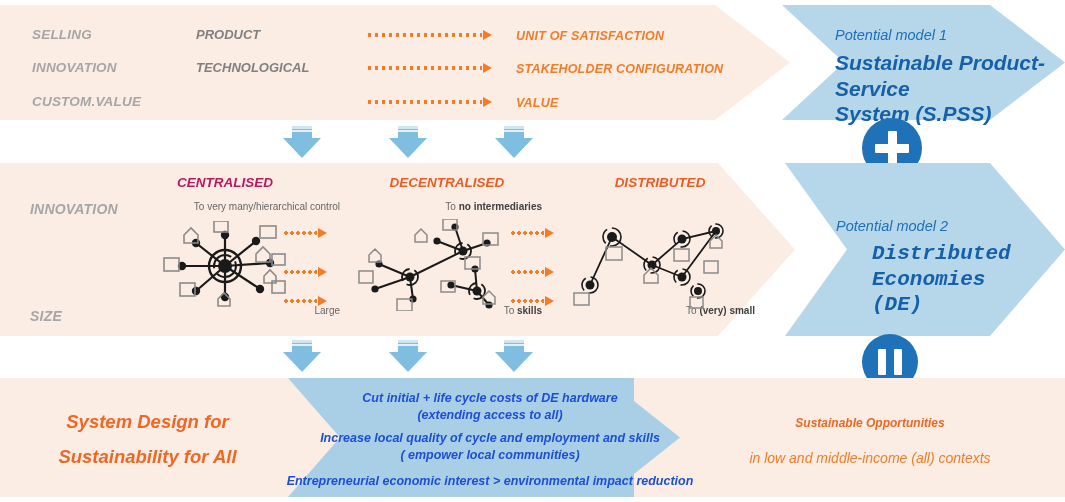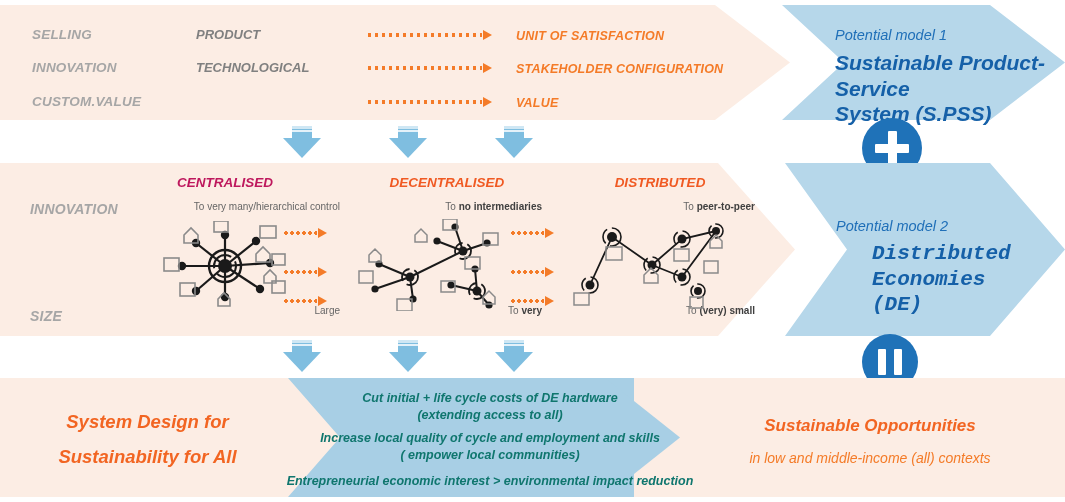--- a/index.html
+++ b/index.html
@@ -81,22 +81,22 @@
   .b3-peach{width:1065px;}
   .b3-blue{left:288px;width:346px;top:0;height:100%;
     background:#A8CFE5;
     clip-path:polygon(0 0, 346px 0, 346px 100%, 0 100%, 52px 50%);}
   .b3-blue2{position:absolute;left:595px;top:0;width:85px;height:100%;background:#A8CFE5;
     clip-path:polygon(0 0, 10px 0, 85px 50%, 10px 100%, 0 100%);}
   .ttl-orange{
     color:#F26522;font-style:italic;font-weight:bold;font-size:18.5px;
     text-align:center;line-height:1.9;white-space:nowrap;
   }
-  .blue-bullet{color:#0f766e;font-style:italic;font-weight:bold;font-size:12.5px;text-align:center;line-height:1.35;white-space:nowrap;}
-  .orange-head{color:#F26522;font-style:italic;font-weight:bold;font-size:17px;text-align:center;white-space:nowrap;}
+  .blue-bullet{color:#1d4ed8;font-style:italic;font-weight:bold;font-size:12.5px;text-align:center;line-height:1.35;white-space:nowrap;}
+  .orange-head{color:#F26522;font-style:italic;font-weight:bold;font-size:12px;text-align:center;white-space:nowrap;}
   .orange-sub{color:#F47B28;font-style:italic;font-size:14px;text-align:center;white-space:nowrap;}
 
   
   .downarrow{position:absolute;width:38px;height:32px;}
   .downarrow .stem{position:absolute;left:9px;top:0;width:20px;height:13px;background:#7FBEE0;}
   .downarrow .stem:before{content:"";position:absolute;left:0;top:0;width:20px;height:3px;background:#CFE7F4;}
   .downarrow .stem:after{content:"";position:absolute;left:0;top:4px;width:20px;height:2px;background:#E4F1F9;}
   .downarrow .tip{position:absolute;left:0;top:12px;width:0;height:0;
     border-left:19px solid transparent;border-right:19px solid transparent;border-top:20px solid #7FBEE0;}
 
@@ -236,21 +236,21 @@
     <div class="abs dotarrow small" style="left:283px;top:134px;width:44px;">
         <div class="dots"></div>
         <div class="head"></div>
       </div>
 
     <div class="abs col-title ct-orange" style="left:352px;top:12px;width:190px;">DECENTRALISED</div>
     <div class="abs sub-line" style="left:352px;top:38px;width:190px;">
       <span>To </span><span class="or">no intermediaries</span>
     </div>
     <div class="abs sub-line" style="left:352px;top:142px;width:190px;">
-      <span>To </span><span class="or">very</span>
+      <span>To </span><span class="or">skills</span>
     </div>
 
     <div class="net" style="left:355px;top:56px;">
       <svg width="160" height="92" viewBox="0 0 160 92">
         <g stroke="#1a1a1a" stroke-width="2" fill="none">
           <line x1="55" y1="58" x2="108" y2="32"></line>
             <line x1="108" y1="32" x2="100" y2="8"></line>
           <line x1="108" y1="32" x2="132" y2="24"></line>
             <line x1="108" y1="32" x2="82" y2="22"></line>
           <line x1="55" y1="58" x2="24" y2="45"></line>
@@ -300,23 +300,20 @@
     <div class="abs dotarrow small" style="left:510px;top:105px;width:44px;">
         <div class="dots"></div>
         <div class="head"></div>
       </div>
     <div class="abs dotarrow small" style="left:510px;top:134px;width:44px;">
         <div class="dots"></div>
         <div class="head"></div>
       </div>
 
     <div class="abs col-title ct-orange" style="left:565px;top:12px;width:190px;">DISTRIBUTED</div>
-    <div class="abs sub-line" style="left:565px;top:38px;width:190px;">
-      <span>To </span><span class="or">peer-to-peer</span>
-    </div>
     <div class="abs sub-line" style="left:565px;top:142px;width:190px;">
       <span>To </span><span class="or">(very) small</span>
     </div>
 
     <div class="net" style="left:570px;top:56px;">
       <svg width="160" height="92" viewBox="0 0 160 92">
         <g stroke="#1a1a1a" stroke-width="1.8" fill="none">
           <polyline points="20,66 42,18 82,46 112,20 146,12"></polyline>
           <polyline points="82,46 112,58 146,12"></polyline>
         </g>

